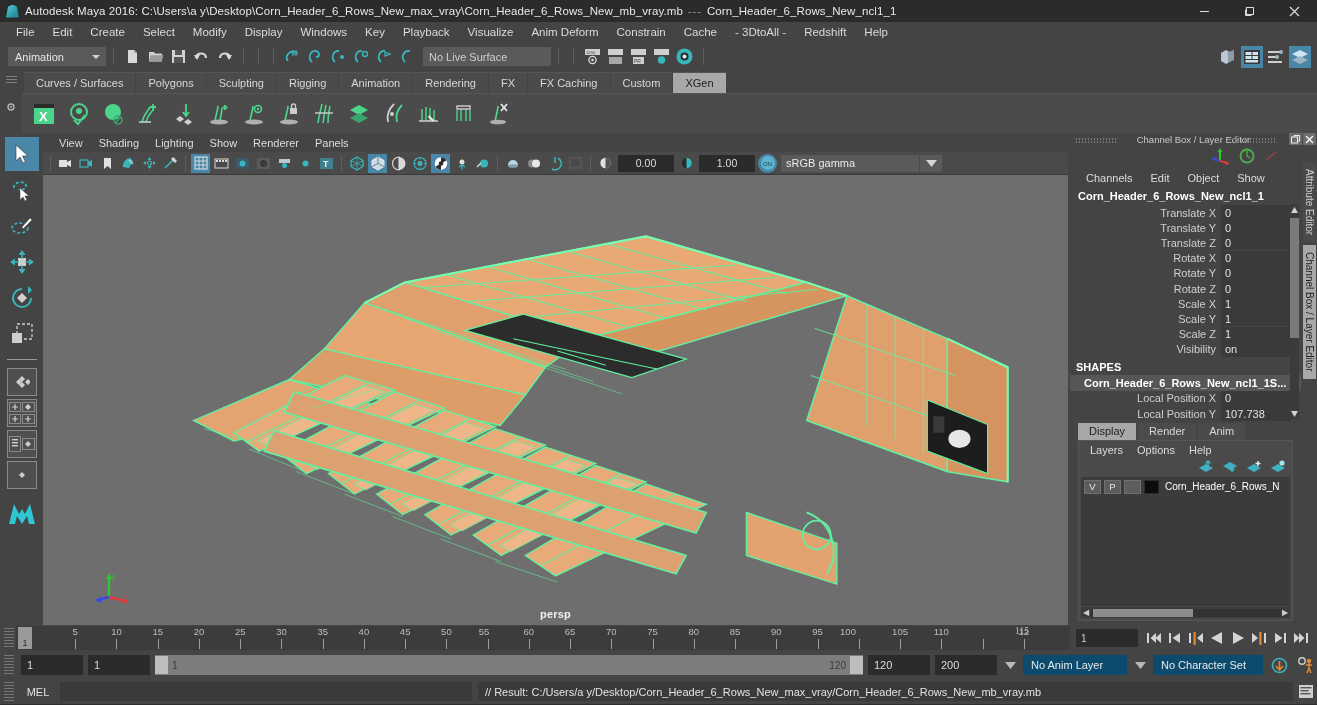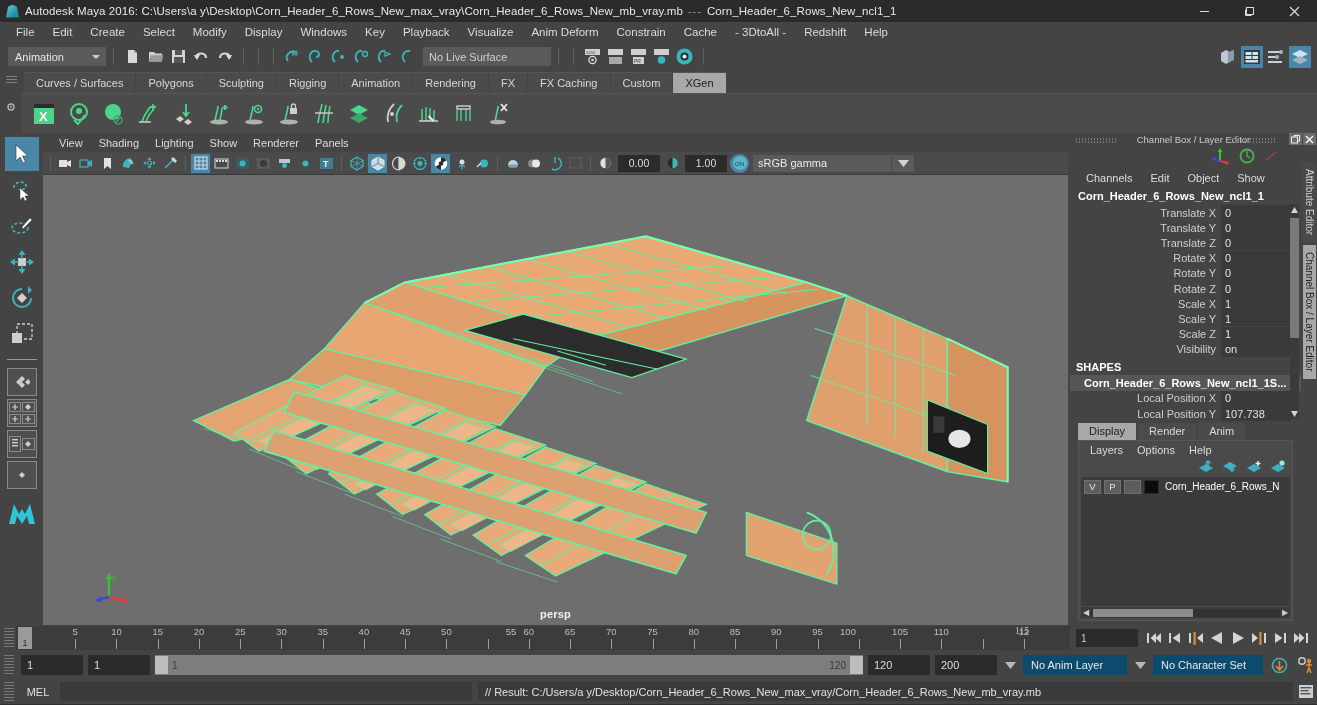--- a/index.html
+++ b/index.html
@@ -93,21 +93,21 @@
 
   
   .vpcol { flex:1; display:flex; flex-direction:column; min-width:0; padding-right:2px;}
   .vp-menu { height:19px; background:#444; display:flex; align-items:center; padding-left:8px; flex:0 0 19px;}
   .vp-menu .mi { padding:0 8px; font-size:11px; color:#dcdcdc; }
   .vp-tools { height:23px; background:#4a4a4a; display:flex; align-items:center;
      padding-left:3px; flex:0 0 23px; gap:0px; border-bottom:1px solid #3a3a3a;}
   .vt { width:19px;height:19px; display:flex;align-items:center;justify-content:center; margin:0 1px;}
   .vt.on { background:#4a86a8; }
   .vtdiv { width:1px;height:15px;background:#5e5e5e;margin:0 4px;}
-  .vt-num { width:42px;height:17px;background:#2b2b2b;color:#ddd;font-size:10.5px;
+  .vt-num { width:56px;height:17px;background:#2b2b2b;color:#ddd;font-size:10.5px;
      display:flex;align-items:center;justify-content:center;margin:0 2px;}
   .vt-gamma { width:138px;height:17px;background:#5a5a5a;color:#eaeaea;font-size:11px;
      display:flex;align-items:center;padding-left:5px;margin-left:3px;}
   .vt-gdrop { width:22px;height:17px;background:#5a5a5a;display:flex;align-items:center;justify-content:center;margin-left:1px;}
 
   .viewport { flex:1; position:relative; background:#6e6e6e; overflow:hidden; min-height:0;}
   .persp-label { position:absolute; left:0; right:0; bottom:5px; text-align:center;
      font-size:11px; font-weight:bold; color:#f0f0f0; letter-spacing:.2px;}
   .axis-gizmo { position:absolute; left:52px; bottom:18px; width:40px;height:40px;}
 
@@ -1144,21 +1144,21 @@
         <div class="ticklbl" style="left: 265.438px;">30</div>
         <div class="tick" style="left: 306.678px;"></div>
         <div class="ticklbl" style="left: 306.678px;">35</div>
         <div class="tick" style="left: 347.917px;"></div>
         <div class="ticklbl" style="left: 347.917px;">40</div>
         <div class="tick" style="left: 389.157px;"></div>
         <div class="ticklbl" style="left: 389.157px;">45</div>
         <div class="tick" style="left: 430.397px;"></div>
         <div class="ticklbl" style="left: 430.397px;">50</div>
         <div class="tick" style="left: 471.636px;"></div>
-        <div class="ticklbl" style="left: 495px;">55</div>
+        <div class="ticklbl" style="left: 468px;">55</div>
         <div class="tick" style="left: 512.876px;"></div>
         <div class="ticklbl" style="left: 512.876px;">60</div>
         <div class="tick" style="left: 554.116px;"></div>
         <div class="ticklbl" style="left: 554.116px;">65</div>
         <div class="tick" style="left: 595.355px;"></div>
         <div class="ticklbl" style="left: 595.355px;">70</div>
         <div class="tick" style="left: 636.595px;"></div>
         <div class="ticklbl" style="left: 636.595px;">75</div>
         <div class="tick" style="left: 677.835px;"></div>
         <div class="ticklbl" style="left: 677.835px;">80</div>

